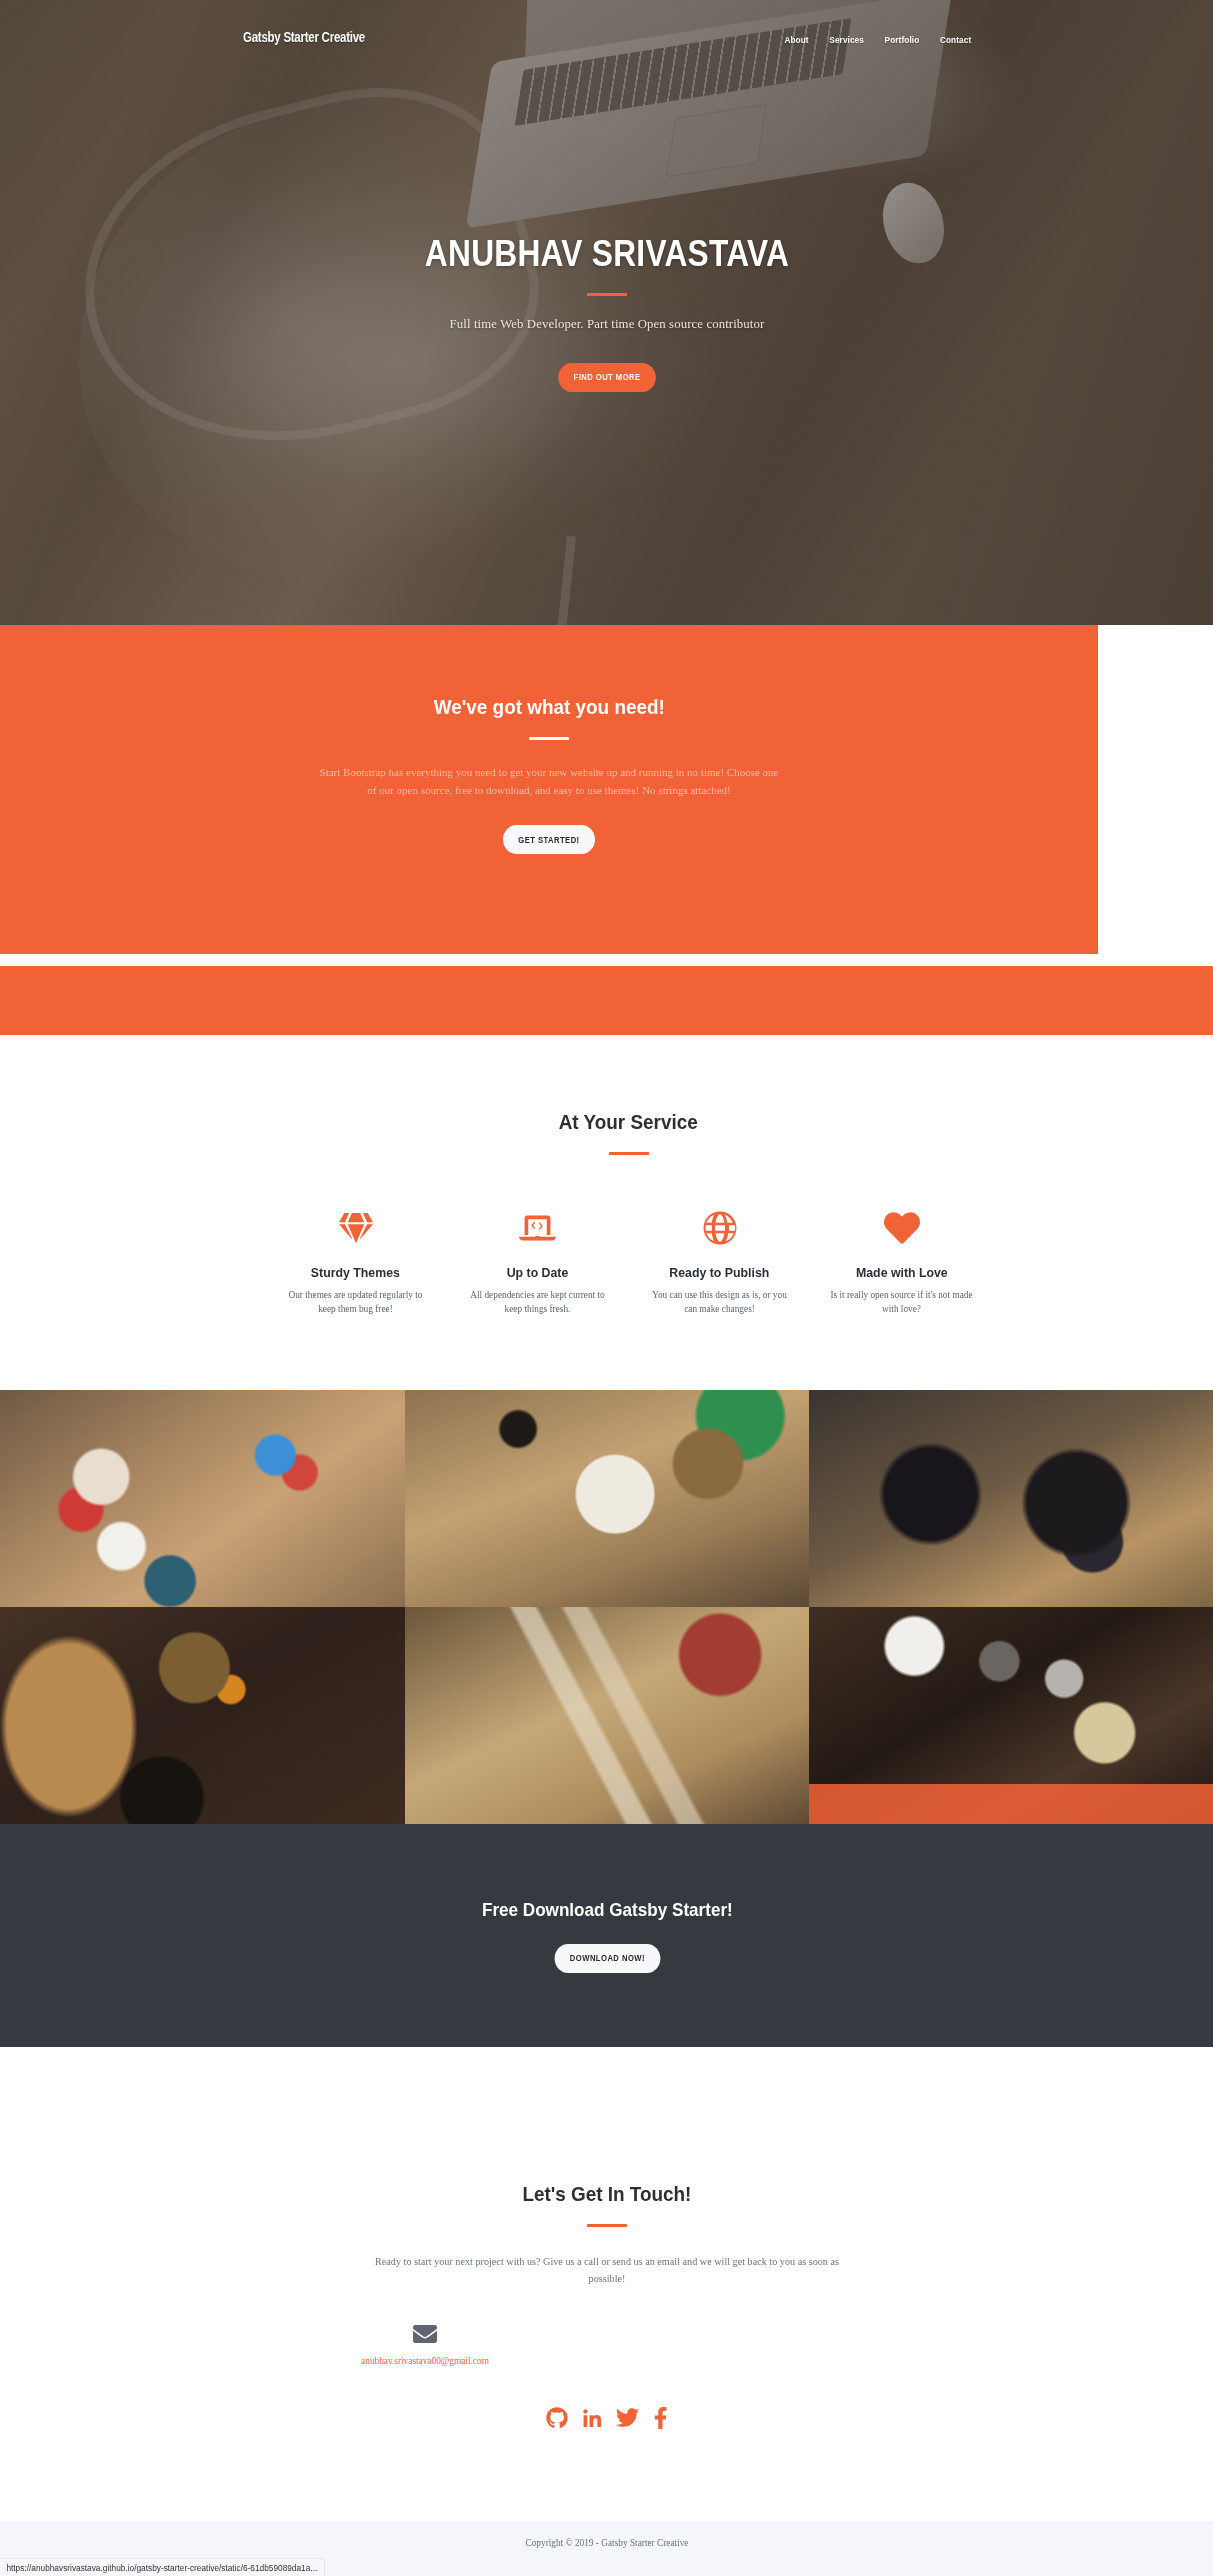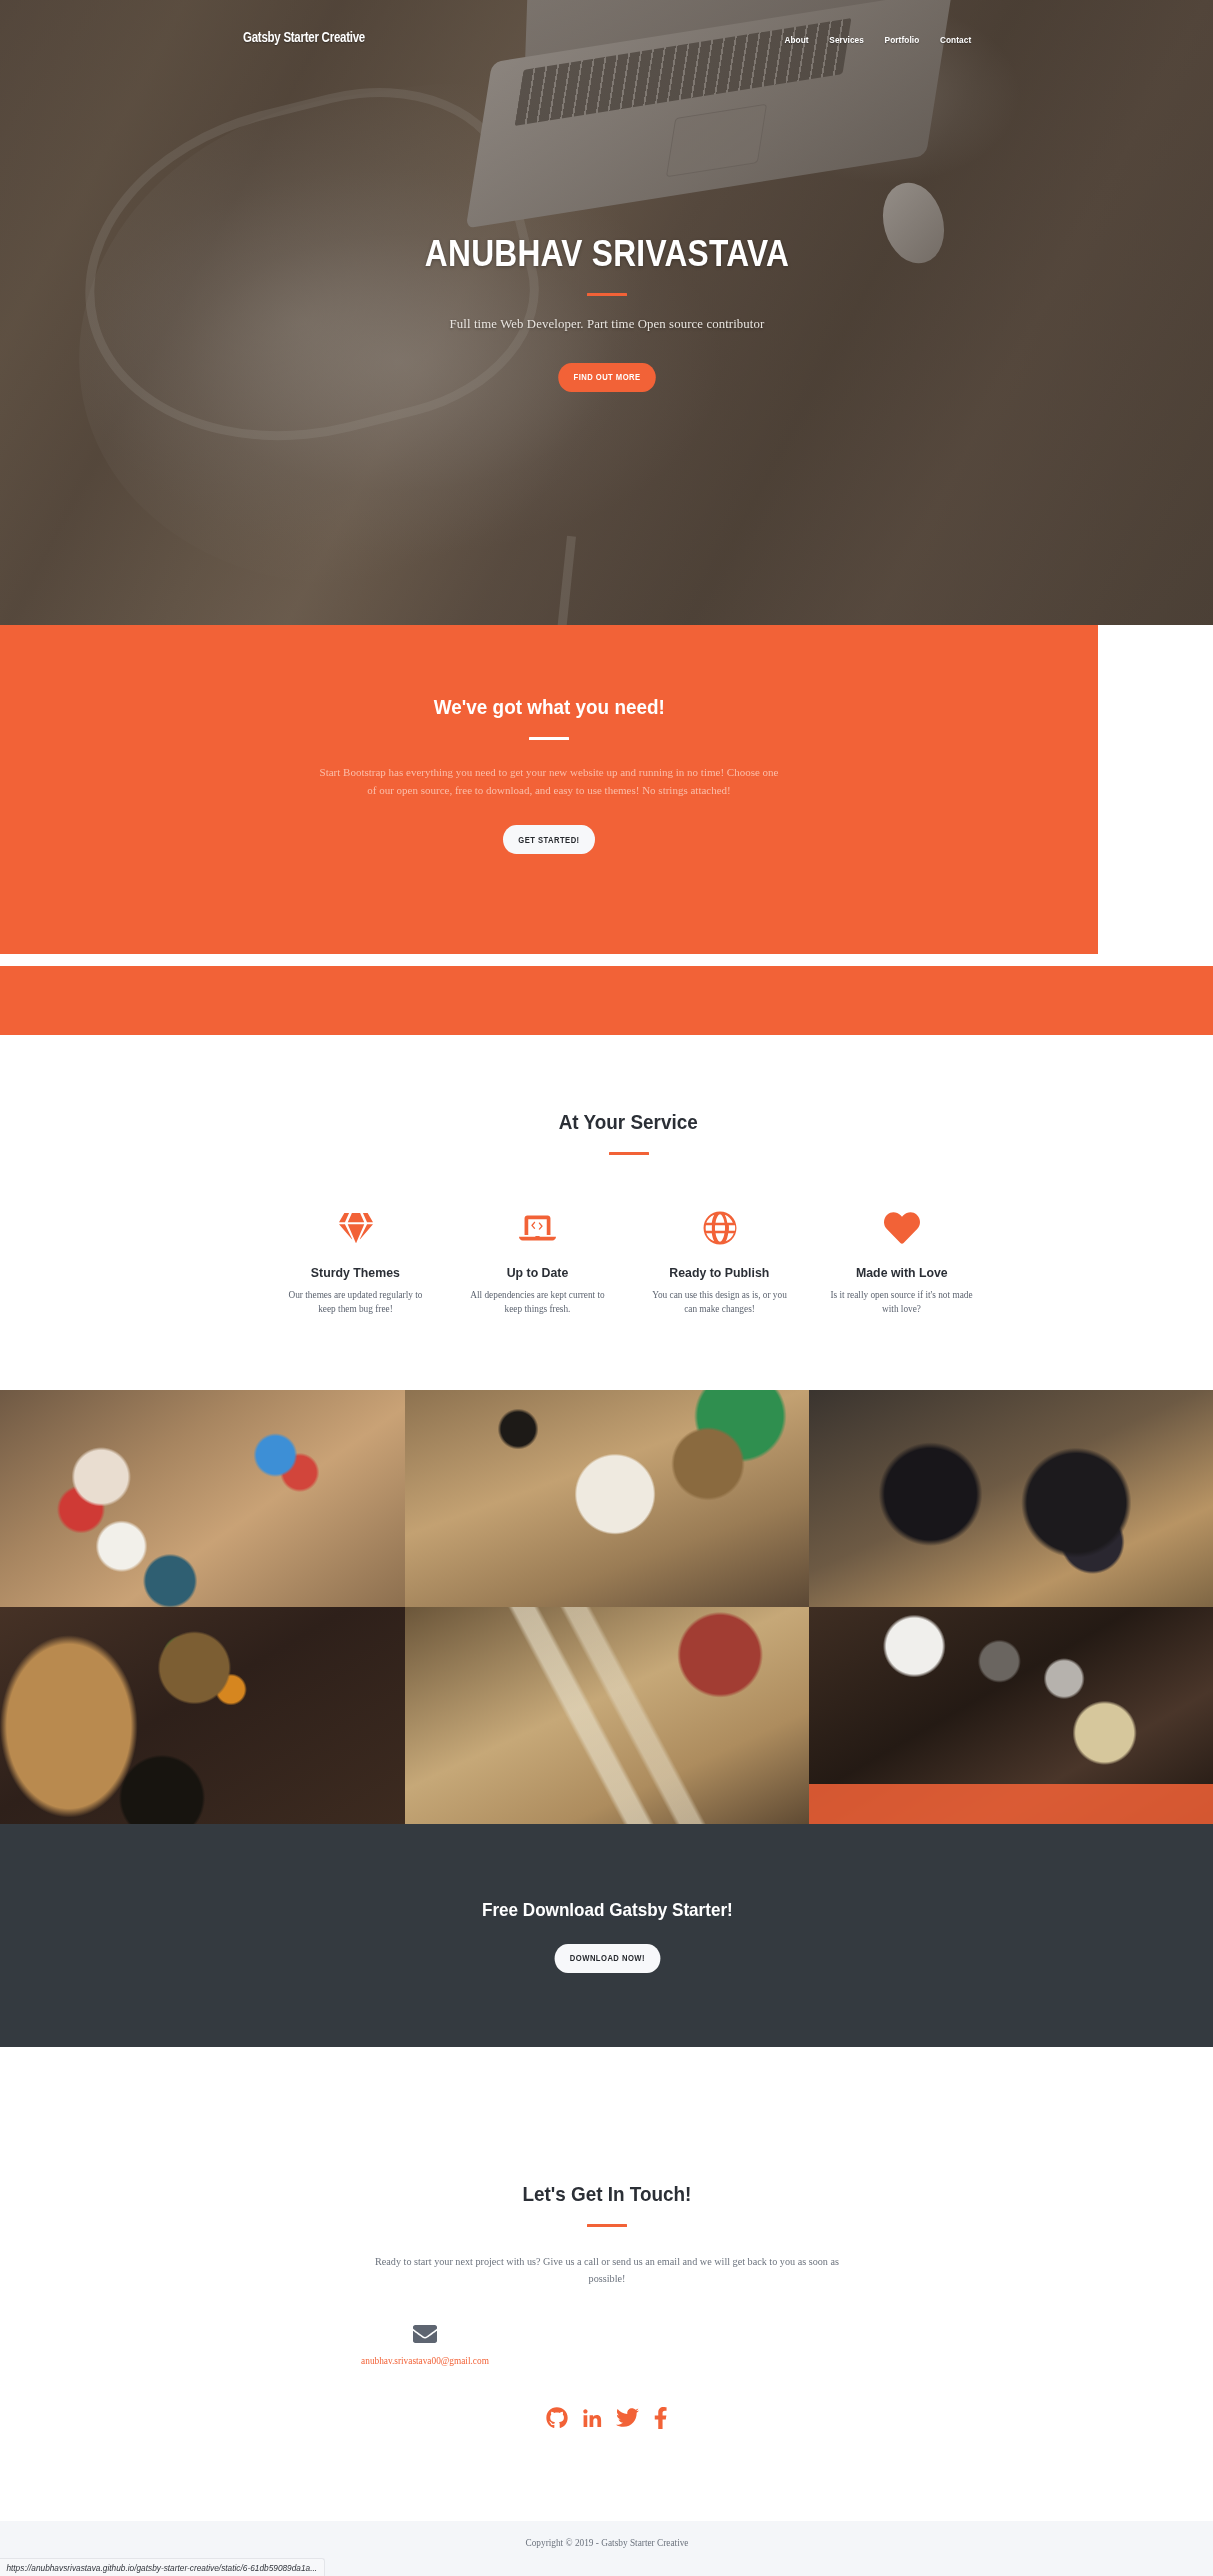--- a/index.html
+++ b/index.html
@@ -261,21 +261,21 @@
     color: #6c737e; font-size: 9.3px; font-family: "Liberation Serif", serif;
   }
 
   
   .statusbar {
     position: absolute; left: 0; bottom: 0; max-width: 396px; height: 18px;
     background: #F7F8FA; border: 0.6px solid #e3e5e9; border-left: none; border-bottom: none;
     border-top-right-radius: 3.2px;
     display: flex; align-items: center; padding: 0 6.4px;
     font-size: 8.3px; color: #30343b; font-family: "Liberation Sans", sans-serif;
-    white-space: nowrap; overflow: hidden; z-index: 90; font-style: italic;
+    white-space: nowrap; overflow: hidden; z-index: 90;
   }
 </style>
 </head>
 <body>
 
 <section class="hero">
   <div class="hero-photo">
     <div class="chair"></div>
     <div class="chair-arc"></div>
     <div class="chair-leg"></div>

